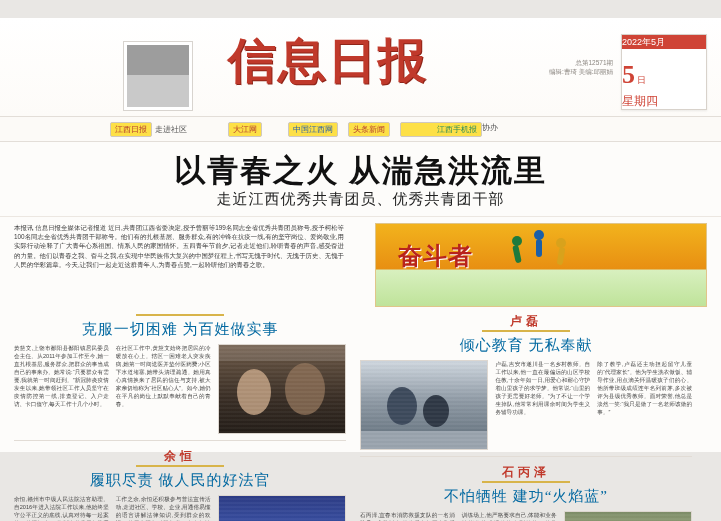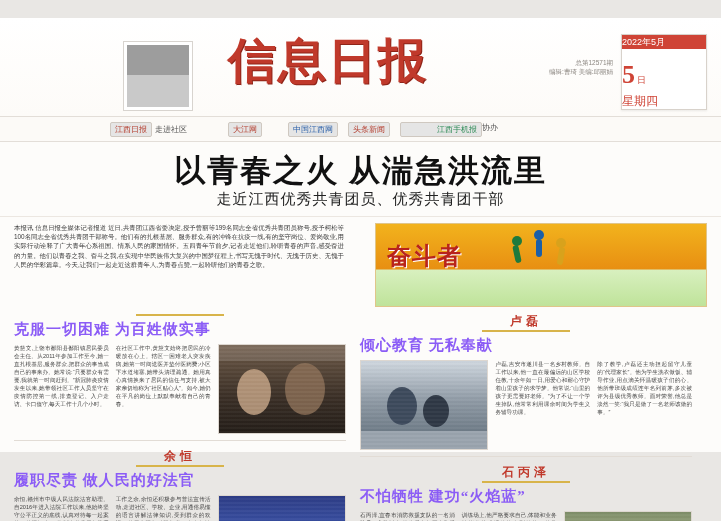--- a/index.html
+++ b/index.html
@@ -61,21 +61,21 @@
   
   .sponsorbar{
     position:relative;height:24px;border-bottom:1px solid #e3ded8;
     background:#fcfaf7;
   }
   .sp{
     position:absolute;top:5px;font-size:8px;color:#555;white-space:nowrap;
   }
   .sp-logo{
     display:inline-block;padding:1px 4px;border:1px solid #cfc8c0;border-radius:2px;
-    color:#b43d2e;font-size:8px;background:#e5e5e5;margin-right:3px;
+    color:#b43d2e;font-size:8px;background:#fde047;margin-right:3px;
   }
   .sp-logo.blue{color:#2a5fa8;}
   .sp-logo.green{color:#2e8b57;padding-left:36px;}
   
   .headline-wrap{position:relative;height:74px;border-bottom:1px solid #ece7e1;}
   .headline{
     position:absolute;left:0;right:0;top:8px;text-align:center;
     font-family:"Liberation Serif", serif;font-weight:bold;
     font-size:31px;color:#111;letter-spacing:2px;
   }
@@ -89,21 +89,21 @@
   .lead-text{
     width:330px;font-size:6.4px;line-height:9.2px;color:#3a3a3a;
     text-align:justify;
   }
   .poster{
     position:absolute;right:14px;top:6px;width:330px;height:82px;
     background:linear-gradient(180deg,#f2b31d 0%,#e88f12 55%,#d8f0bf 56%,#bfe39a 100%);
     border:1px solid #e0c58a;overflow:hidden;
   }
   .poster .ptitle{
-    position:absolute;left:11px;top:16px;color:#b8231c;
+    position:absolute;left:22px;top:16px;color:#b8231c;
     font-family:Liberation Serif, serif;font-weight:bold;font-size:24px;
     letter-spacing:1px;text-shadow:1px 1px 0 #fff;
   }
   .poster .ptitle2{
     position:absolute;right:8px;top:16px;color:#b8231c;
     font-family:"Liberation Serif",serif;font-weight:bold;font-size:24px;
     letter-spacing:1px;text-shadow:1px 1px 0 #fff;
   }
   .poster .figs{position:absolute;left:132px;top:6px;width:66px;height:46px;}
   .fig{position:absolute;width:10px;height:10px;border-radius:50%;}
@@ -119,22 +119,22 @@
   }
   .story{position:relative;margin-bottom:6px;}
   .story-name{
     text-align:center;color:#c0392b;font-family:"Liberation Serif",serif;
     font-weight:bold;font-size:12px;letter-spacing:4px;line-height:16px;
   }
   .story-name-underline{
     width:88px;height:2px;background:#d8b44a;margin:1px auto 3px auto;
   }
   .story-title{
-    text-align:left;font-family:"Liberation Serif",serif;font-weight:bold;
-    font-size:15px;color:#8b5cf6;letter-spacing:1px;line-height:20px;
+    text-align:center;font-family:"Liberation Serif",serif;font-weight:normal;
+    font-size:15px;color:#0369a1;letter-spacing:1px;line-height:20px;
   }
   .story-body{
     margin-top:5px;display:flex;gap:7px;
   }
   .story-col-text{
     width:96px;font-size:5.6px;line-height:8px;color:#454545;text-align:justify;
   }
   .story-photo{
     width:128px;height:88px;border:1px solid #ddd7d0;overflow:hidden;position:relative;
   }

